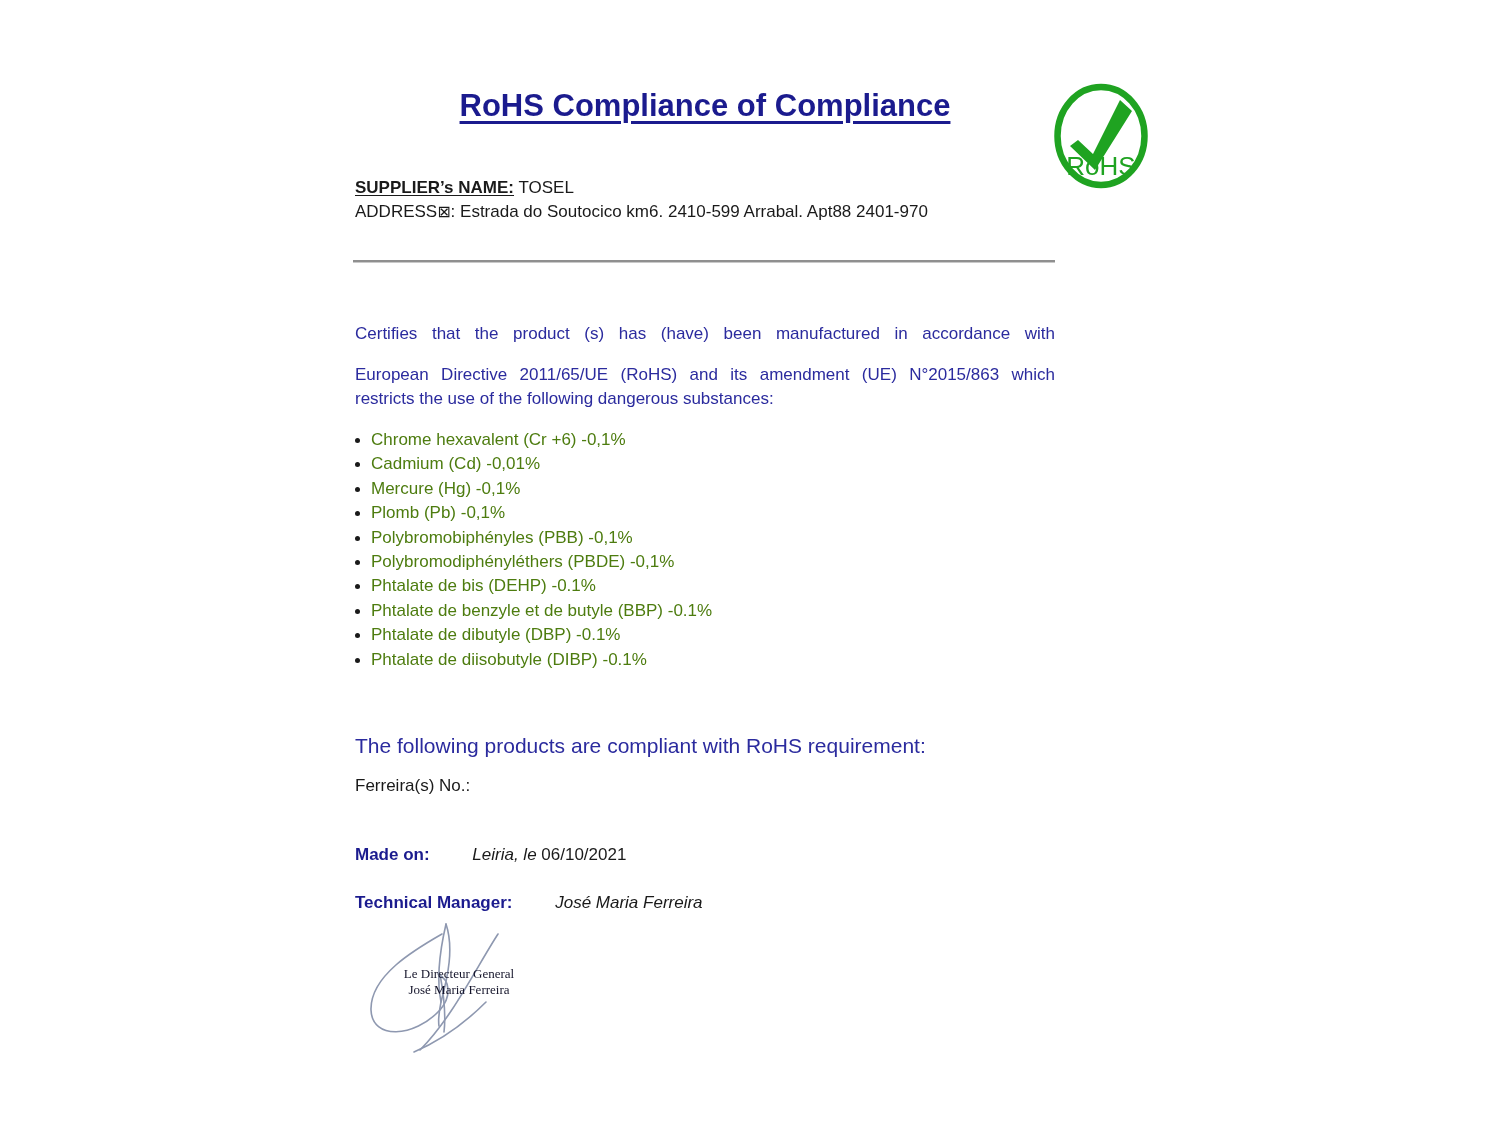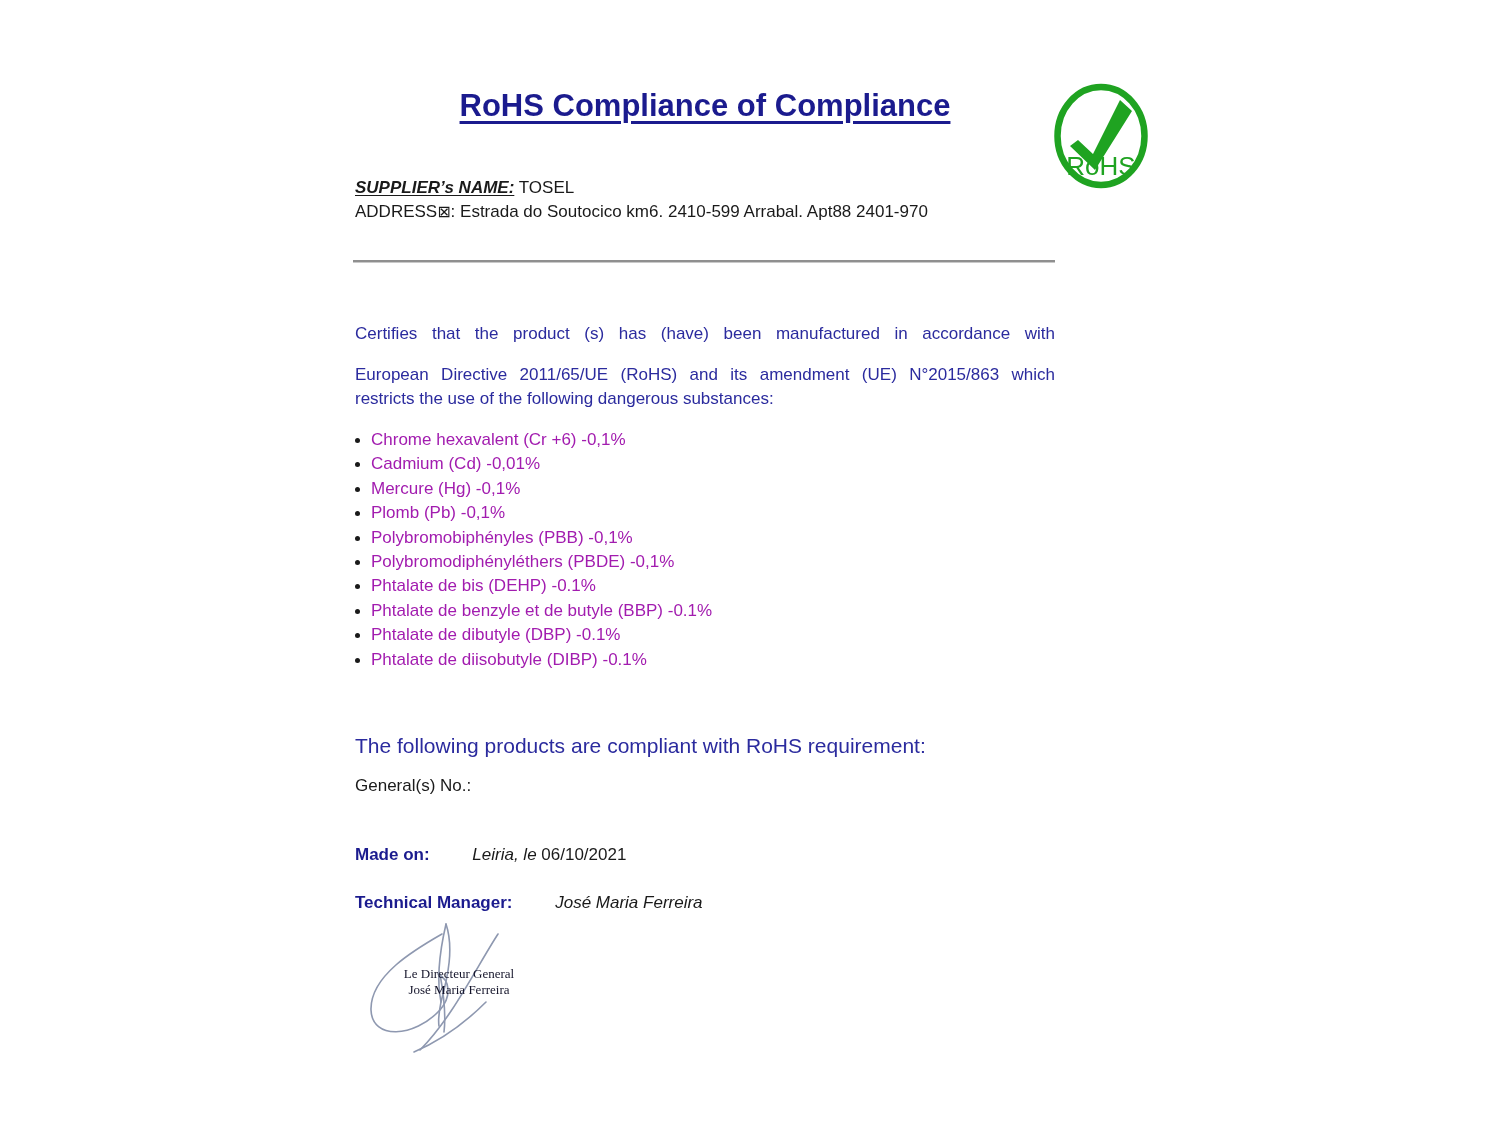--- a/index.html
+++ b/index.html
@@ -24,40 +24,40 @@
     text-underline-offset:5px;
     letter-spacing:0px;
   }
 
   
   .logo{left:1053px;top:83px;width:96px;height:106px;}
 
   
   .supplier{left:355px;top:176px;width:700px;font-size:17px;line-height:24px;}
   .supplier .line{white-space:nowrap;}
-  .b{font-weight:bold;font-style:italic;}
+  .b{font-weight:bold;}
   .u{text-decoration:underline;text-underline-offset:2px;}
   .glyph{font-family:"DejaVu Sans", sans-serif;font-size:16px;}
   .email-icon-svg{vertical-align:-2px;margin:0 1px;}
 
   
   .rule{
     left:353px;top:260px;width:702px;height:2px;
     background:#8f8f8f;border-bottom:1px solid #c9c9c9;
   }
 
   
   .cert{left:355px;top:306px;width:700px;font-size:17px;line-height:24.5px;color:#2b2b9e;}
   .cert .just{text-align:justify;text-align-last:justify;margin-top:16px;}
 
   
   .substances{left:355px;top:428px;width:700px;}
   .substances ul{margin:0;padding:0 0 0 16px;list-style:disc;}
   .substances li{
-    font-size:17px;line-height:24.4px;color:#a21caf;
+    font-size:17px;line-height:24.4px;color:#4d7c0f;
   }
   .substances li::marker{color:#1a1a1a;font-size:15px;}
 
   
   .compliance{left:355px;top:734px;width:700px;font-size:21px;color:#2b2b9e;}
   .article{left:355px;top:776px;width:700px;font-size:17px;color:#1a1a1a;}
 
   
   .madeon{left:355px;top:845px;width:700px;font-size:17px;}
   .techman{left:355px;top:893px;width:700px;font-size:17px;}
@@ -116,21 +116,21 @@
       <li>Polybromodiphényléthers (PBDE) -0,1%</li>
       <li>Phtalate de bis (DEHP) -0.1%</li>
       <li>Phtalate de benzyle et de butyle (BBP) -0.1%</li>
       <li>Phtalate de dibutyle (DBP) -0.1%</li>
       <li>Phtalate de diisobutyle (DIBP) -0.1%</li>
     </ul>
   </div>
 
   <div class="abs compliance">The following products are compliant with RoHS requirement:</div>
 
-  <div class="abs article">General(s) No.:</div>
+  <div class="abs article">Ferreira(s) No.:</div>
 
   <div class="abs madeon">
     <span class="label-blue">Made on:</span><span class="ital"> Leiria, le </span><span>06/10/2021</span>
   </div>
 
   <div class="abs sig">
     <svg width="210" height="140" viewBox="0 0 210 140">
       <g fill="none" stroke="#8e98b0" stroke-width="1.6" stroke-linecap="round">
         <path d="M86,14 C58,30 14,56 15,90 C16,120 58,118 84,90 C96,76 94,60 82,54"></path>
         <path d="M90,4 C98,28 92,56 85,82 C83,92 82,100 83,106"></path>

